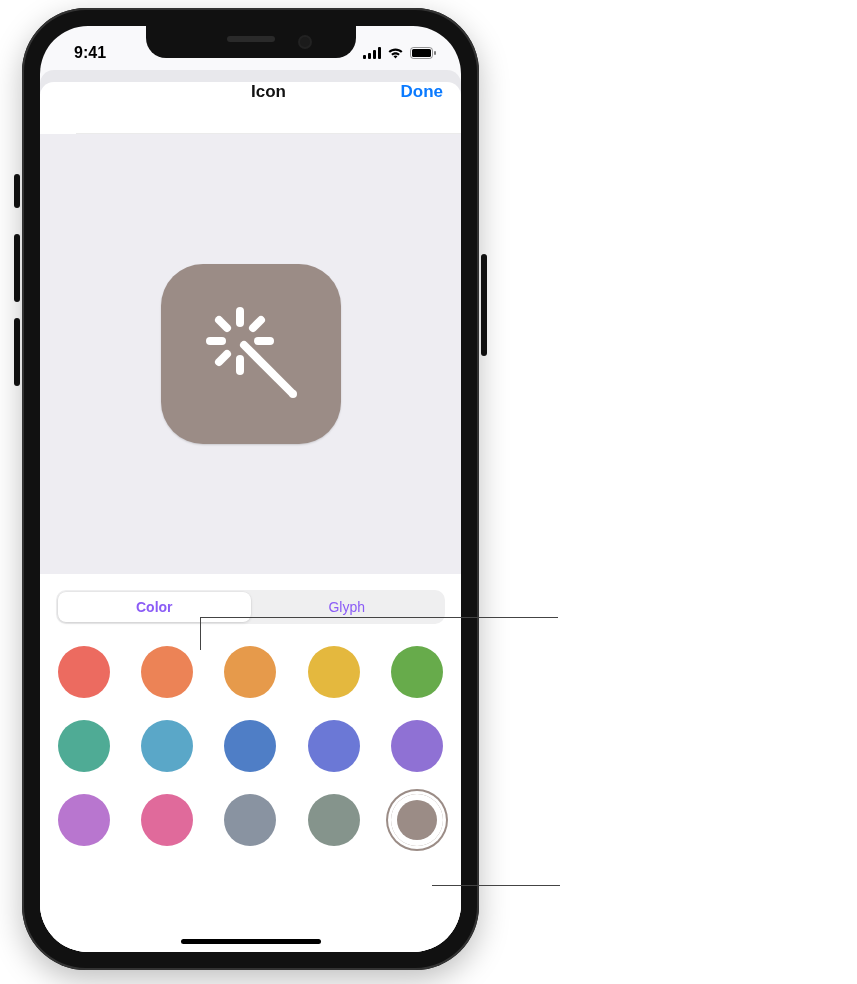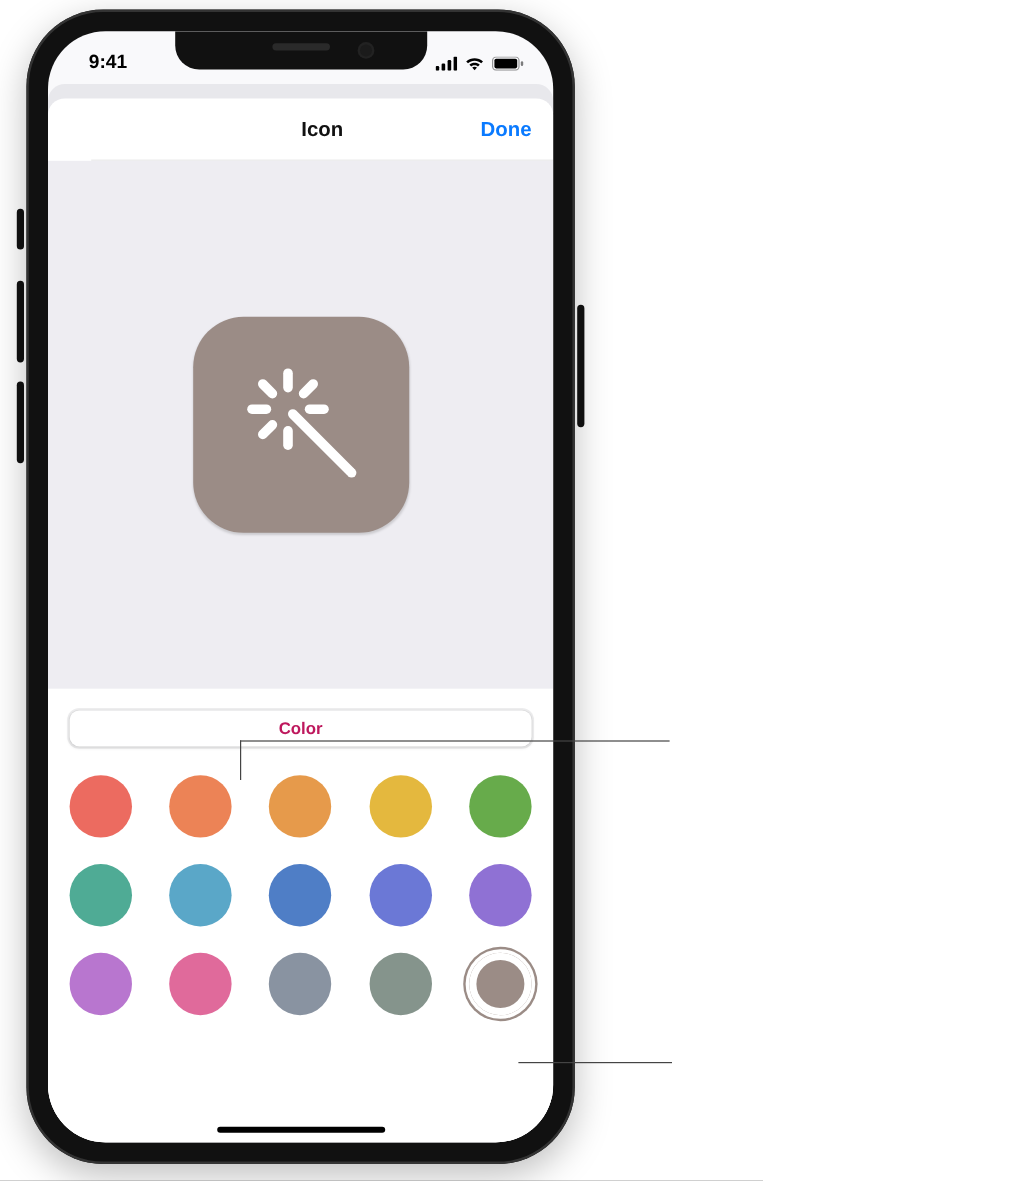--- a/index.html
+++ b/index.html
@@ -156,21 +156,21 @@
       display: flex;
       flex-direction: column;
       overflow: hidden;
     }
 
     .nav-bar {
       position: relative;
       height: 52px;
       border-bottom: 1px solid rgba(0,0,0,0.08);
       display: flex;
-      align-items: center;
+      align-items: flex-start;
       justify-content: center;
       margin-left: 36px;
     }
     .nav-title {
       font-size: 17px;
       font-weight: 600;
       color: #111;
     }
     .nav-done {
       position: absolute;
@@ -215,21 +215,21 @@
       padding: 2px;
       height: 34px;
     }
     .segment {
       flex: 1;
       display: flex;
       align-items: center;
       justify-content: center;
       font-size: 14px;
       font-weight: 500;
-      color: #be185d;
+      color: #8b5cf6;
       border-radius: 8px;
       cursor: pointer;
     }
     .segment.selected {
       background: #fff;
       box-shadow: 0 1px 3px rgba(0,0,0,0.12), 0 0 0 0.5px rgba(0,0,0,0.04);
       font-weight: 600;
     }
 
     .color-grid {
@@ -361,20 +361,21 @@
               </g>
             </svg>
           </span>
         </div>
       </div>
 
       <div class="picker-area">
 
         <div class="segmented">
           <div class="segment selected">Color</div>
+          <div class="segment">Glyph</div>
         </div>
 
         <div class="color-grid" id="color-grid">
 
         <div class="swatch" style="color: rgb(236, 107, 96);"></div>
             <div class="swatch" style="color: rgb(236, 131, 86);"></div>
             <div class="swatch" style="color: rgb(230, 154, 75);"></div>
             <div class="swatch" style="color: rgb(228, 184, 62);"></div>
             <div class="swatch" style="color: rgb(103, 171, 75);"></div>
             <div class="swatch" style="color: rgb(79, 171, 149);"></div>

